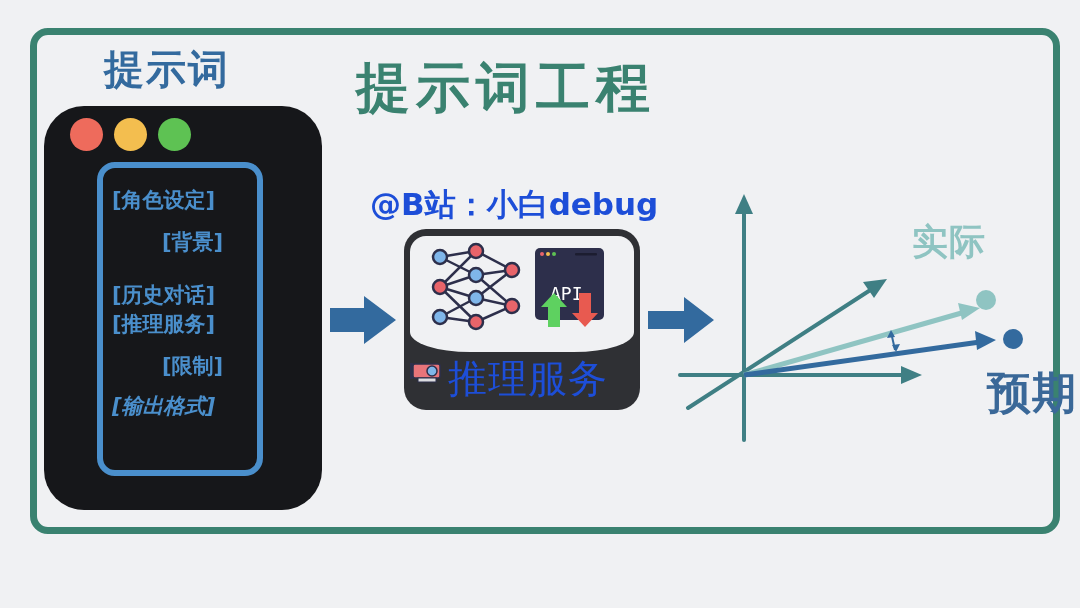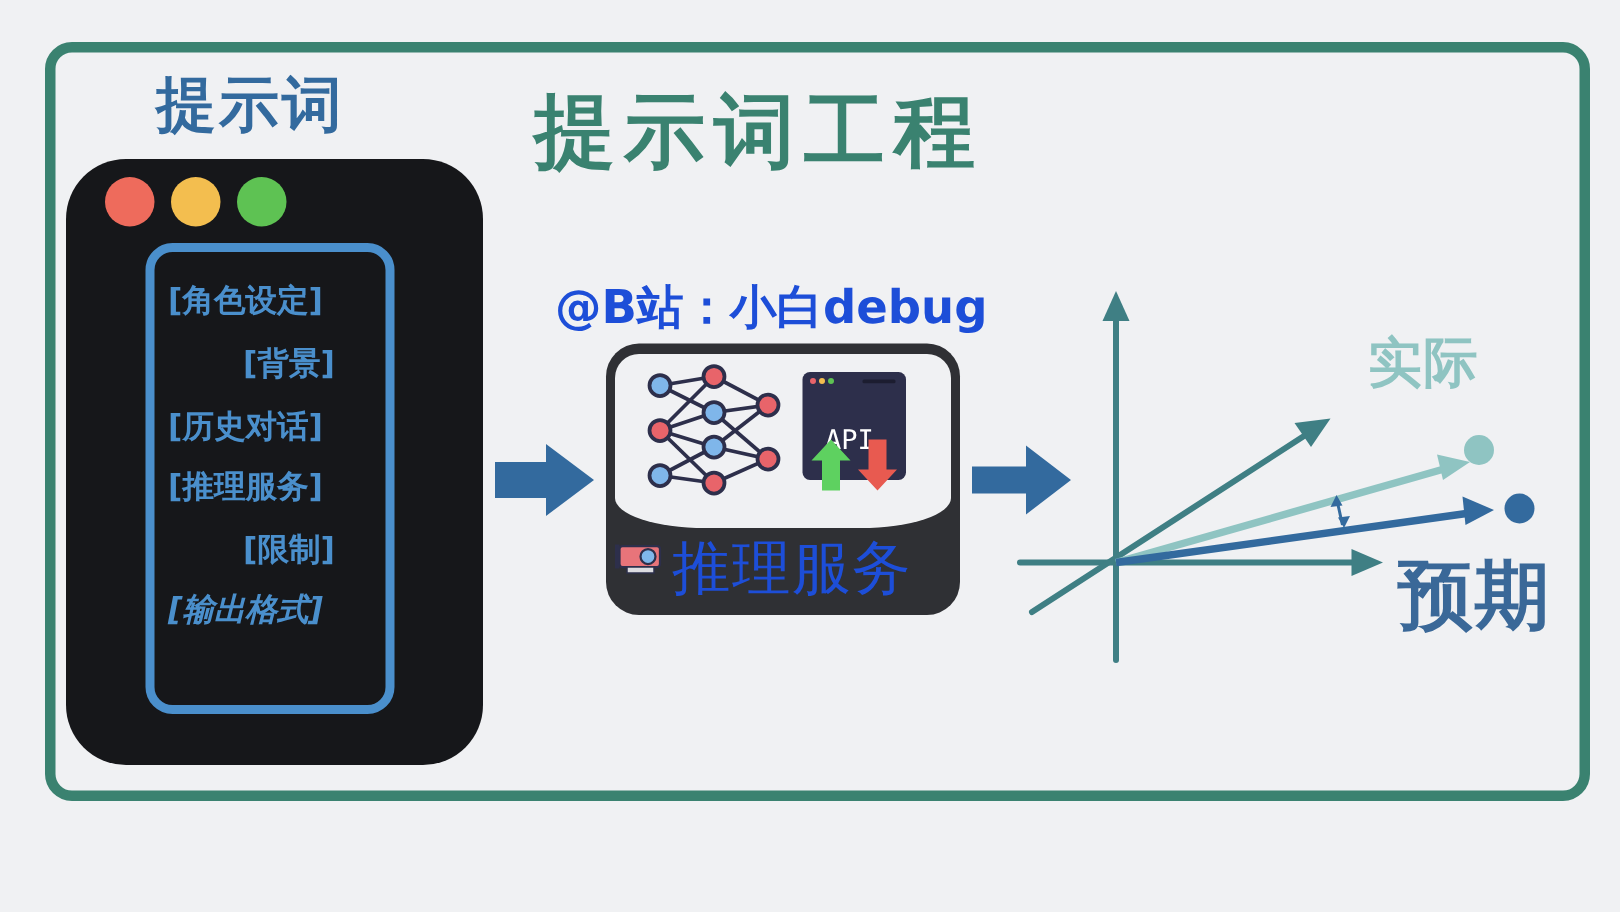--- a/index.html
+++ b/index.html
@@ -65,42 +65,42 @@
     .api-text {
       position: absolute; left: 550px; top: 266px;
       font-family: "DejaVu Sans Mono", monospace; font-size: 18px; color: #ffffff; margin-top: 17px;
     }
 
     .actual-label {
       position: absolute; left: 912px; top: 218px;
       font-size: 36px; font-weight: bold; color: #8fc4c2; letter-spacing: 1px;
     }
     .expected-label {
-      position: absolute; left: 932px; top: 364px;
-      font-size: 50px; font-weight: bold; color: #3a6898; letter-spacing: 1px;
+      position: absolute; left: 987px; top: 364px;
+      font-size: 44px; font-weight: bold; color: #3a6898; letter-spacing: 1px;
     }
     svg { position: absolute; overflow: visible; }
   </style>
 </head>
 <body>
 
 <div class="frame"></div>
 
 <div class="prompt-label">提示词</div>
 <div class="main-title">提示词工程</div>
 
 <div class="terminal"></div>
 <div class="dot red"></div>
 <div class="dot yellow"></div>
 <div class="dot green"></div>
 
 <div class="prompt-box"></div>
 <div class="prompt-item" style="top:186px; left:112px; right:auto;">[角色设定]</div>
 <div class="prompt-item" style="top:228px; left:162px; right:auto;">[背景]</div>
-<div class="prompt-item" style="top:270px; left:112px; right:auto;">[历史对话]</div>
+<div class="prompt-item" style="top:281px; left:112px; right:auto;">[历史对话]</div>
 <div class="prompt-item" style="top:310px; left:112px; right:auto;">[推理服务]</div>
 <div class="prompt-item" style="top:352px; left:162px; right:auto;">[限制]</div>
 <div class="prompt-item" style="top:392px; left:112px; right:auto;font-style:italic;">[输出格式]</div>
 
 <div class="credit">@B站：小白debug</div>
 
 <svg class="arrow" style="left:330px; top:296px;" width="66" height="48">
   <polygon points="0,12 34,12 34,0 66,24 34,48 34,36 0,36" fill="#336a9e"></polygon>
 </svg>
 

